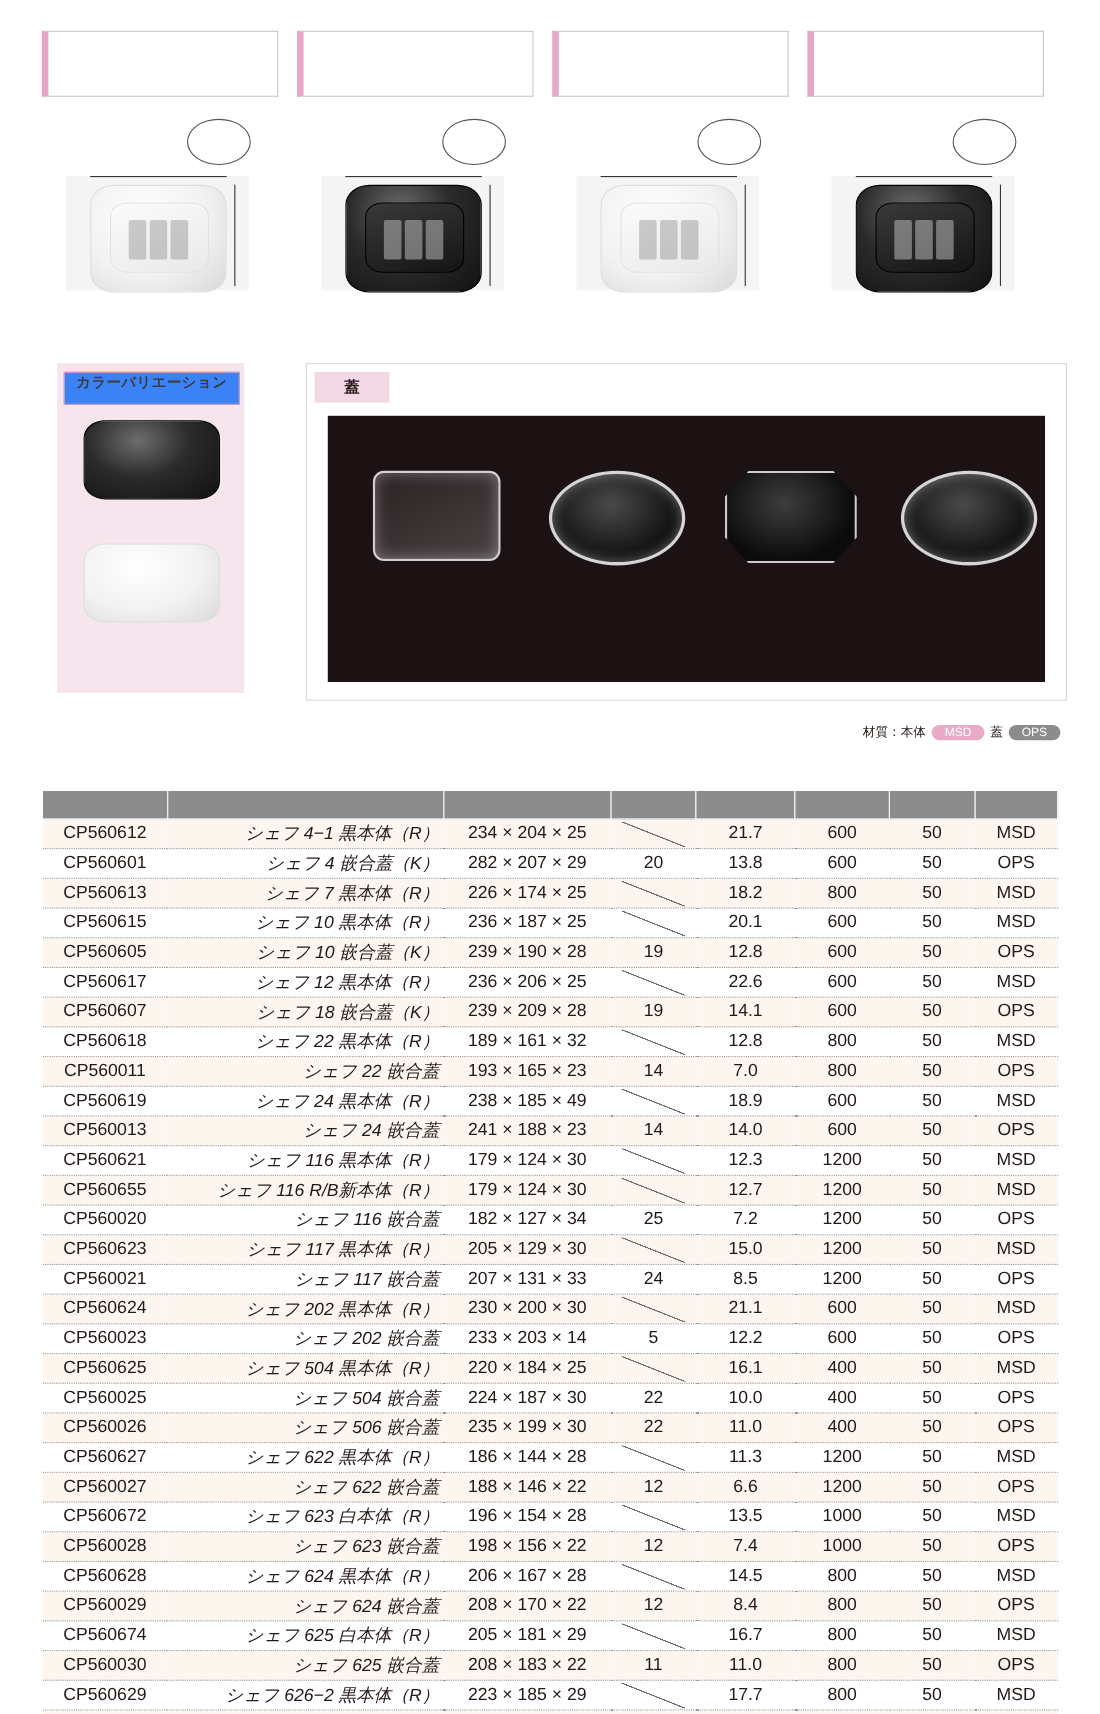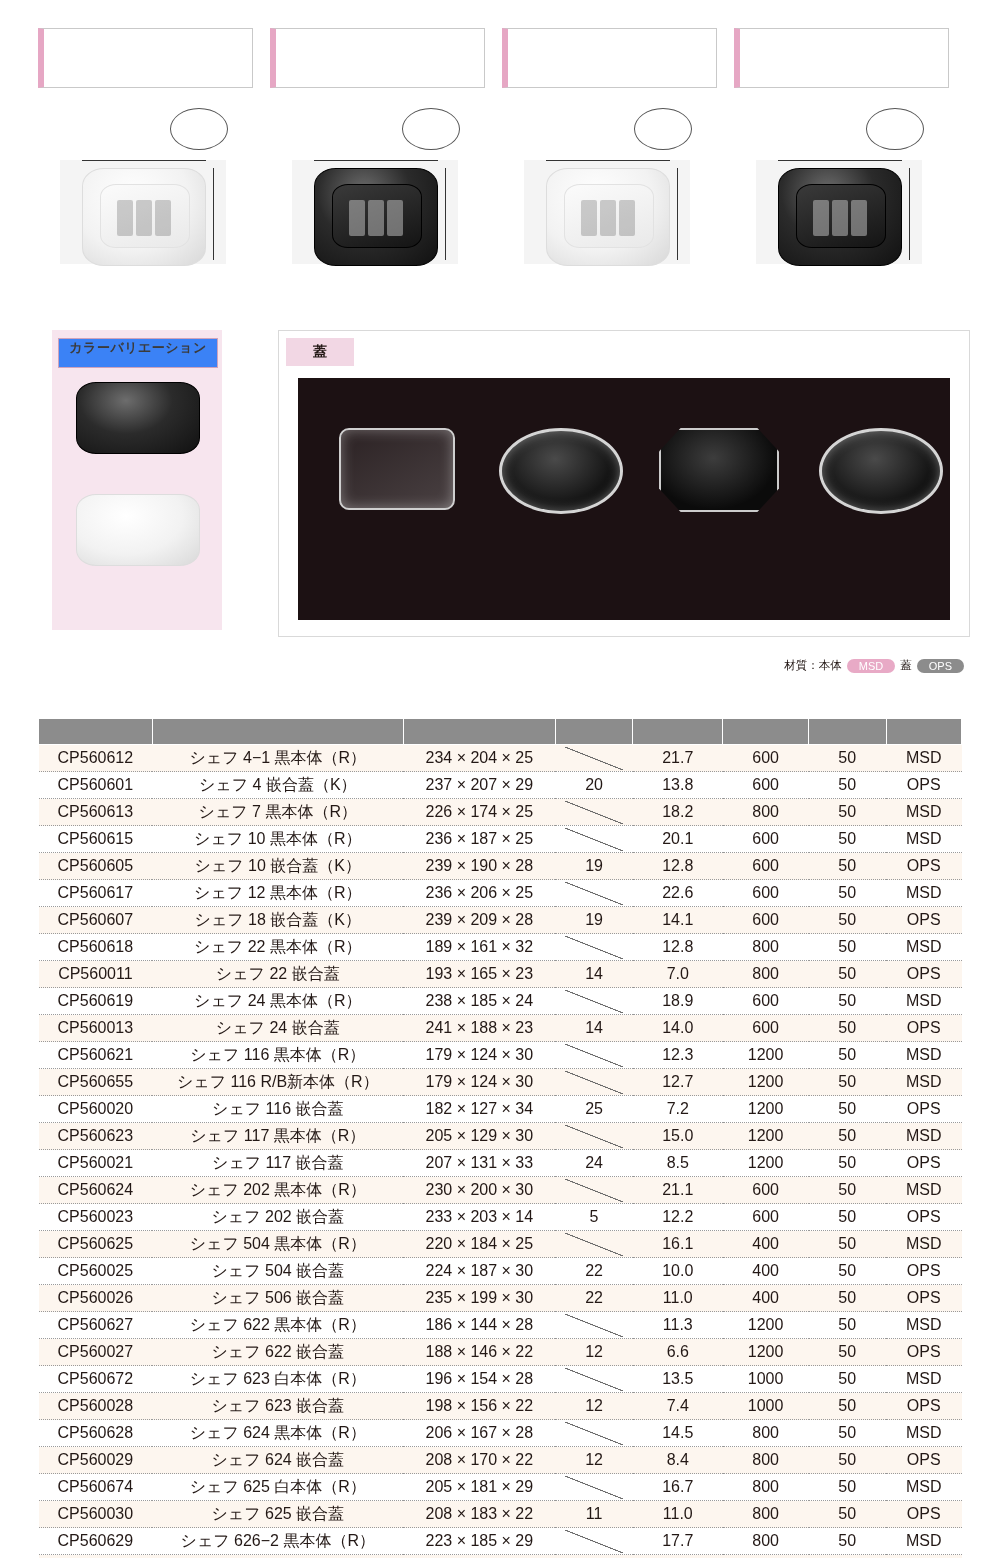--- a/index.html
+++ b/index.html
@@ -73,21 +73,21 @@
   .pill{display:inline-block;color:#fff;border-radius:9px;padding:1px 12px;font-size:11px;}
   .pill.msd{background:#e8aac6;}
   .pill.ops{background:#8c8c8c;}
 
   
   table{position:absolute;left:38px;top:718px;width:924px;border-collapse:collapse;font-size:16px;}
   th{background:#8c8c8c;color:#fff;font-weight:normal;border:1px solid #fff;padding:3px 2px;line-height:1.2;}
   td{border-bottom:1px dotted #9a9a9a;padding:2.5px 4px;text-align:center;height:17px;}
   tbody tr:nth-child(odd){background:#fdf6ef;}
   tbody tr:nth-child(even){background:#ffffff;}
-  td.name{text-align:center;}
+  td.name{text-align:right;font-style:italic;}
   td.slash{position:relative;}
   td.slash::after{content:"";position:absolute;left:12%;top:6%;width:76%;height:88%;
     background:linear-gradient(to top right,transparent 48.5%,#6b6b6b 49%,#6b6b6b 51%,transparent 51.5%);}
   .col-code{width:105px}.col-name{width:238px}.col-size{width:142px}
   .col-h{width:70px}.col-w{width:82px}.col-case{width:78px}.col-bag{width:70px}.col-mat{width:68px}
 </style>
 </head>
 <body>
 
 <div class="cards" id="cards">
@@ -270,21 +270,21 @@
         <td>234 × 204 × 25</td>
         <td class="slash"></td>
         <td>21.7</td>
         <td>600</td>
         <td>50</td>
         <td>MSD</td>
       </tr>
       <tr>
         <td>CP560601</td>
         <td class="name">シェフ 4 嵌合蓋（K）</td>
-        <td>237 × 207 × 29</td>
+        <td>282 × 207 × 29</td>
         <td>20</td>
         <td>13.8</td>
         <td>600</td>
         <td>50</td>
         <td>OPS</td>
       </tr>
       <tr>
         <td>CP560613</td>
         <td class="name">シェフ 7 黒本体（R）</td>
         <td>226 × 174 × 25</td>
@@ -350,21 +350,21 @@
         <td>193 × 165 × 23</td>
         <td>14</td>
         <td>7.0</td>
         <td>800</td>
         <td>50</td>
         <td>OPS</td>
       </tr>
       <tr>
         <td>CP560619</td>
         <td class="name">シェフ 24 黒本体（R）</td>
-        <td>238 × 185 × 24</td>
+        <td>238 × 185 × 49</td>
         <td class="slash"></td>
         <td>18.9</td>
         <td>600</td>
         <td>50</td>
         <td>MSD</td>
       </tr>
       <tr>
         <td>CP560013</td>
         <td class="name">シェフ 24 嵌合蓋</td>
         <td>241 × 188 × 23</td>

